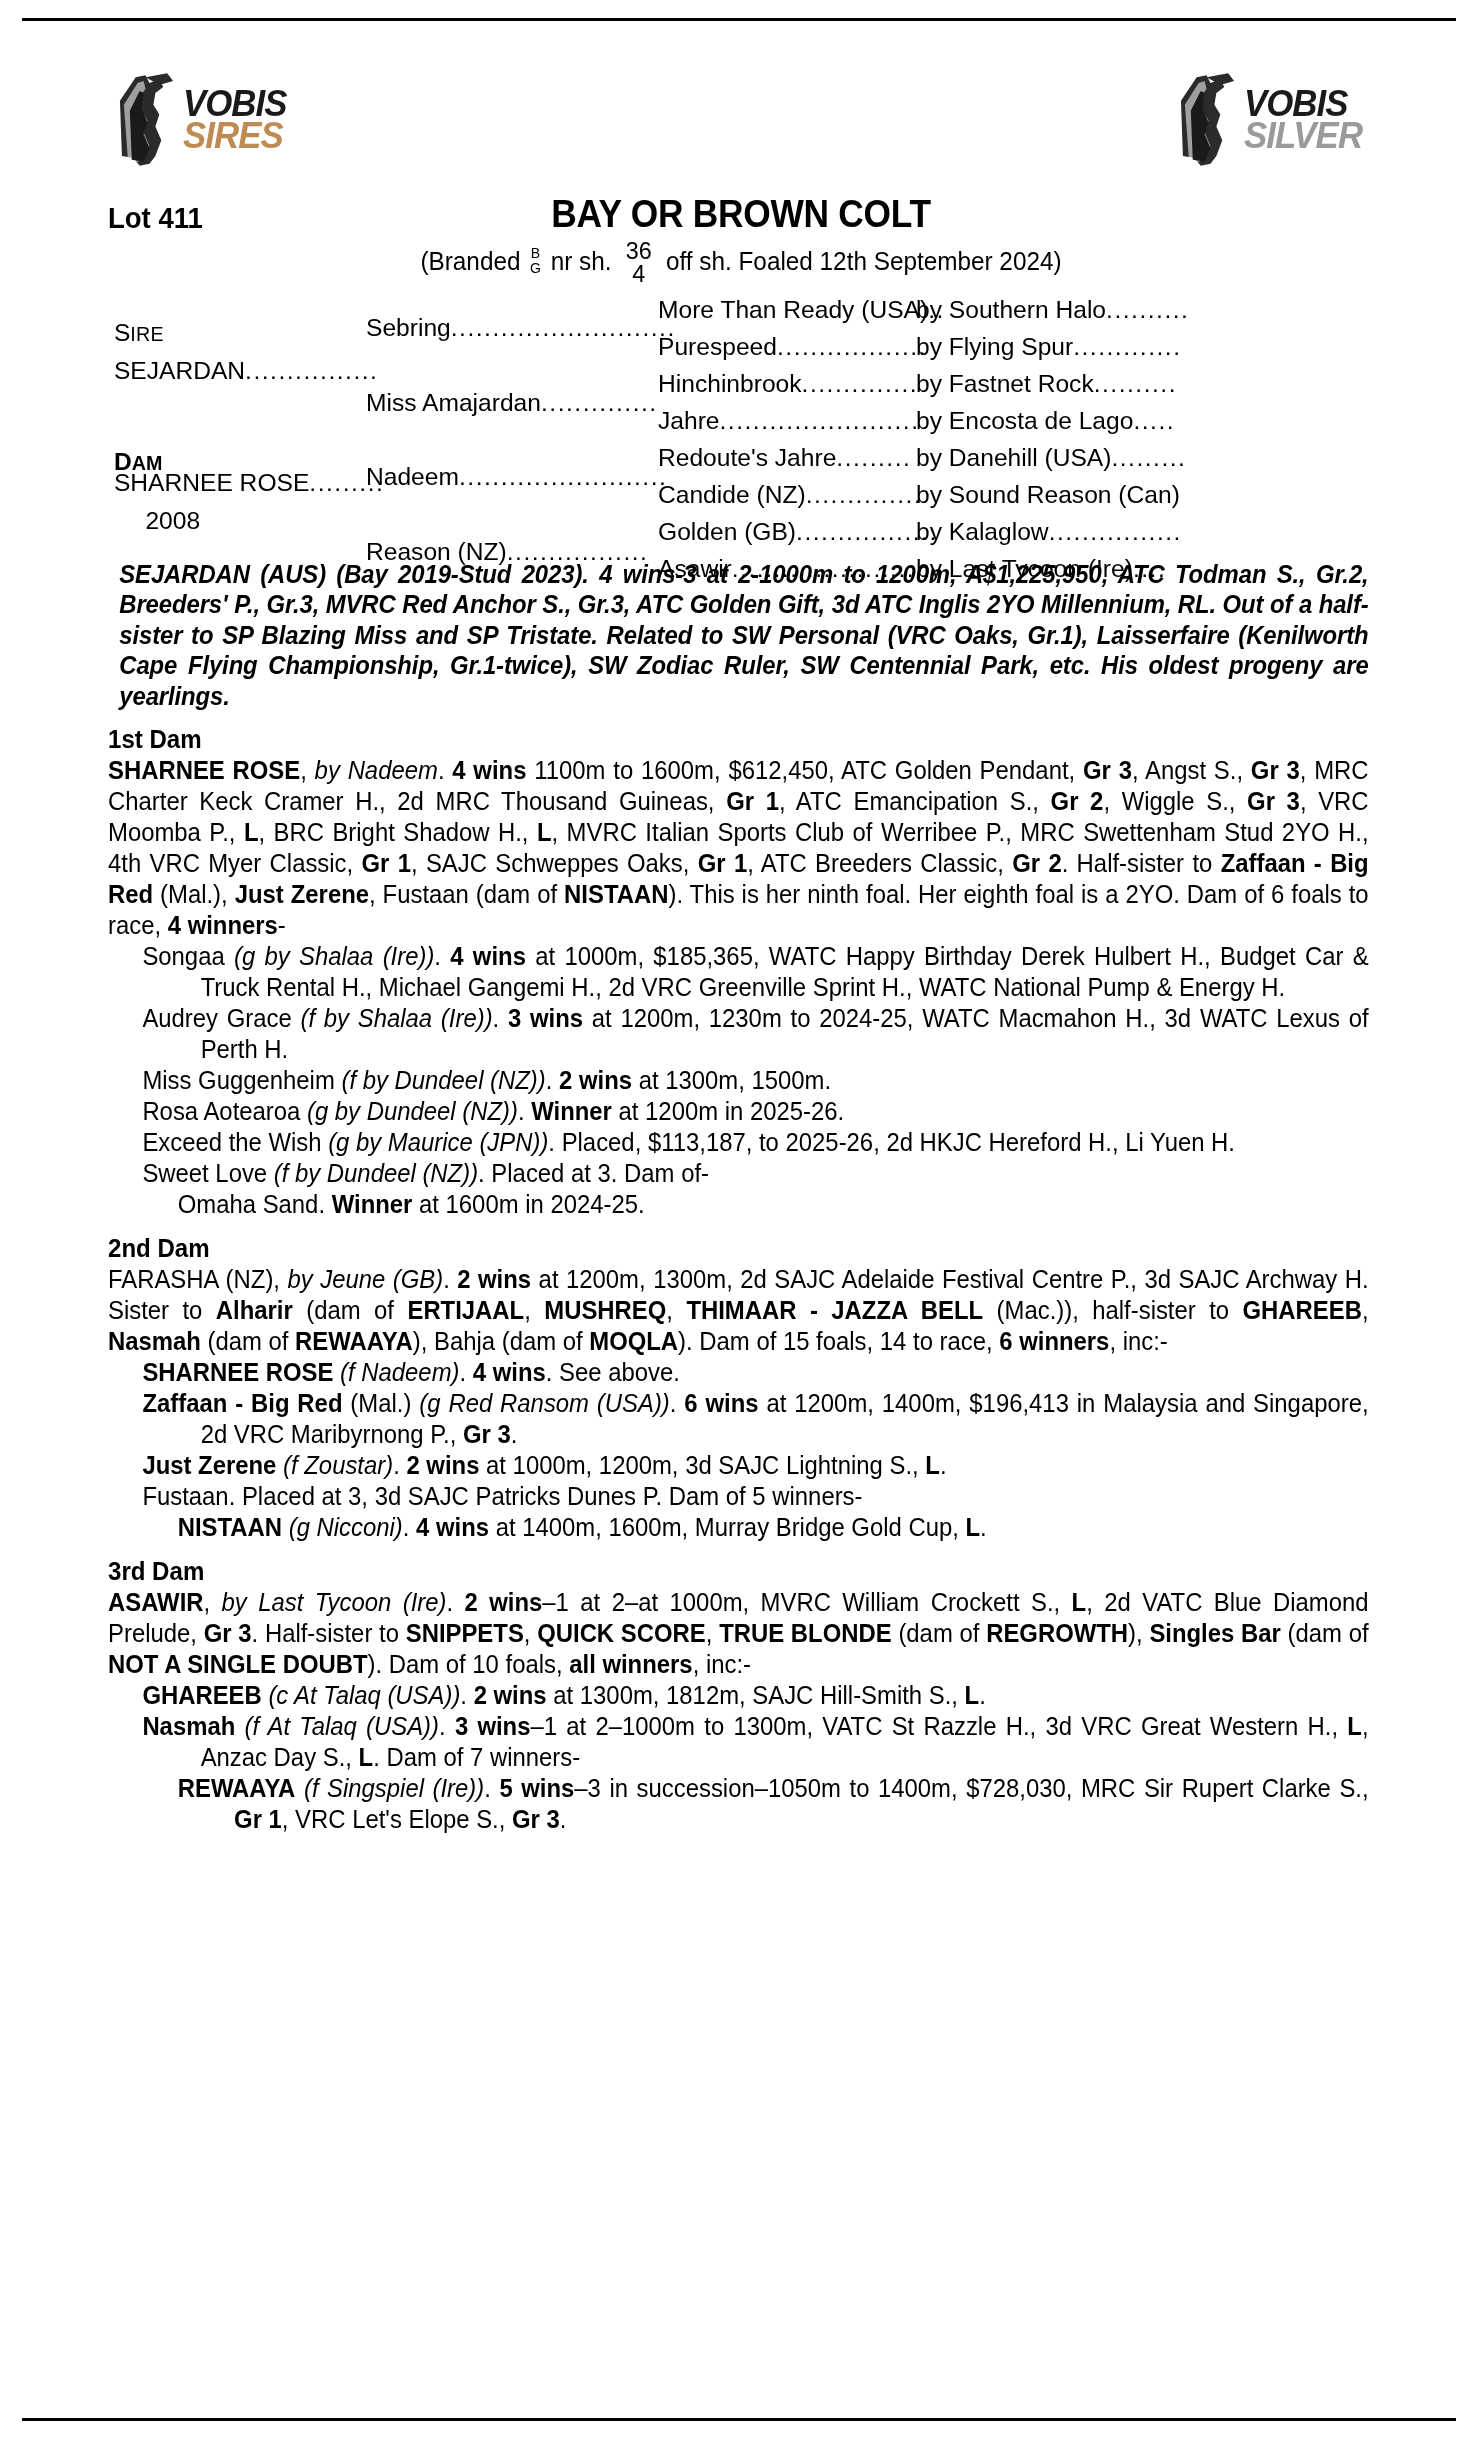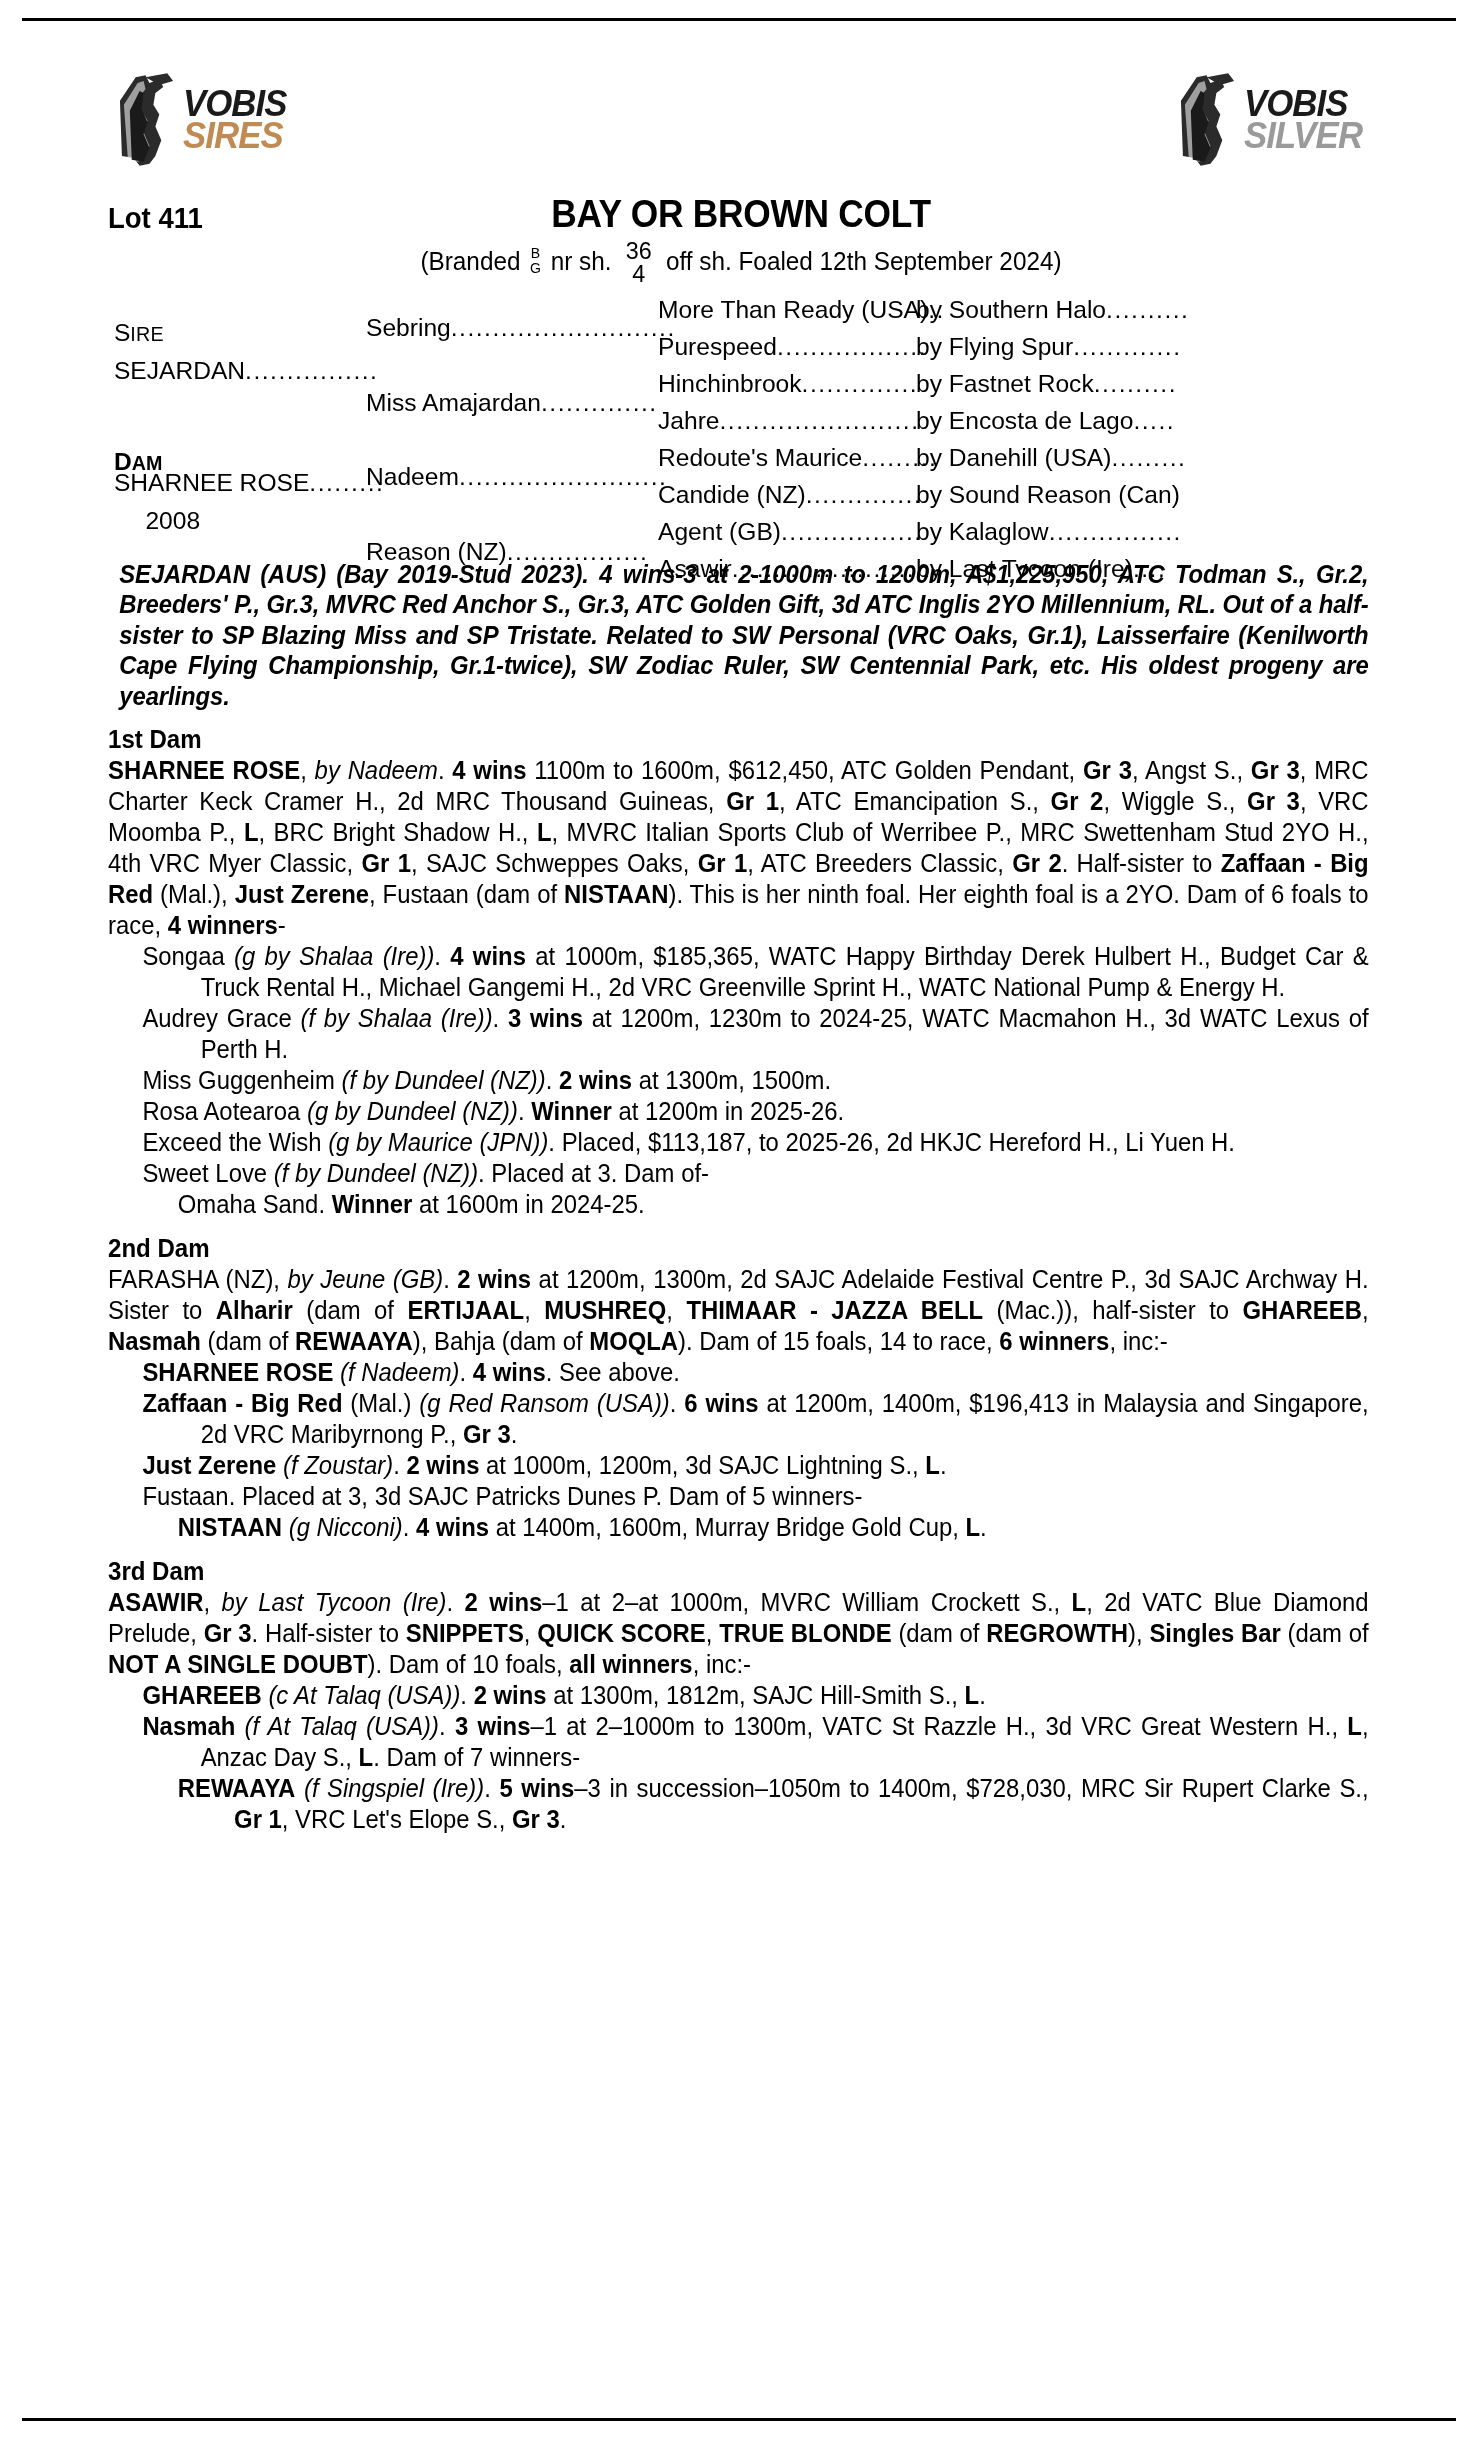--- a/index.html
+++ b/index.html
@@ -326,23 +326,23 @@
           <span>Reason (NZ)</span><span class="dots">.................</span>
         </div>
       </div>
 
       <div class="ped-col c3">
         <div class="g3-list">
           <div class="g3"><span>More Than Ready (USA)</span><span class="dots">..</span></div>
           <div class="g3"><span>Purespeed</span><span class="dots">..................</span></div>
           <div class="g3"><span>Hinchinbrook</span><span class="dots">..............</span></div>
           <div class="g3"><span>Jahre</span><span class="dots">........................</span></div>
-          <div class="g3"><span>Redoute's Maurice</span><span class="dots">.........</span></div>
+          <div class="g3"><span>Redoute's Jahre</span><span class="dots">.........</span></div>
           <div class="g3"><span>Candide (NZ)</span><span class="dots">..............</span></div>
-          <div class="g3"><span>Agent (GB)</span><span class="dots">.................</span></div>
+          <div class="g3"><span>Golden (GB)</span><span class="dots">.................</span></div>
           <div class="g3"><span>Asawir</span><span class="dots">........................</span></div>
         </div>
       </div>
 
       <div class="ped-col c4">
         <div class="g4-list">
           <div><span>by Southern Halo</span><span class="dots">..........</span></div>
           <div><span>by Flying Spur</span><span class="dots">.............</span></div>
           <div><span>by Fastnet Rock</span><span class="dots">..........</span></div>
           <div><span>by Encosta de Lago</span><span class="dots">.....</span></div>

